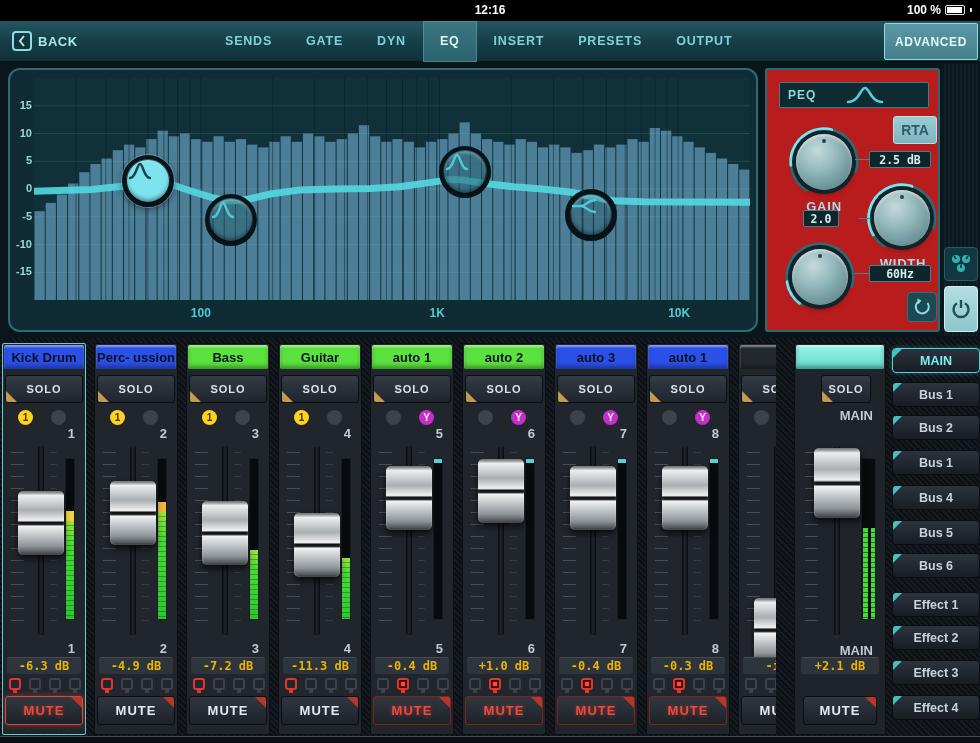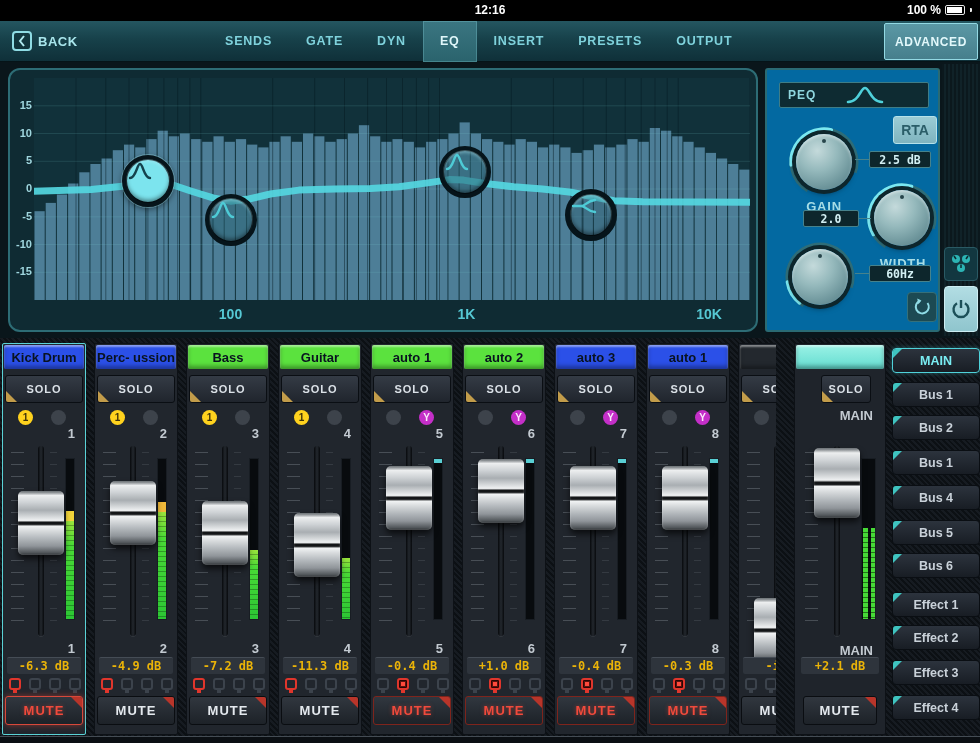--- a/index.html
+++ b/index.html
@@ -34,34 +34,34 @@
     color:#e2f8fb; font-size:12px; font-weight:bold; letter-spacing:.6px;
     display:flex; align-items:center; justify-content:center; cursor:pointer; }
 
   
   #eq-section { position:absolute; left:0; top:62px; width:980px; height:276px; background:#0a161b; }
   #eq-graph-panel { position:absolute; left:8px; top:6px; width:750px; height:264px;
     background:#0f2b33; border:2px solid #2d6c75; border-radius:12px; }
   #eq-plot { position:absolute; left:24px; top:8px; width:716px; height:222px; background:#11313a; overflow:visible; }
   #eq-plot svg { position:absolute; left:0; top:0; }
   .y-tick { position:absolute; width:20px; text-align:right; color:#9fd6de; font-size:11px; font-weight:bold; }
-  .x-tick { position:absolute; color:#56c8d4; font-size:14px; font-weight:bold;margin-left:28px; }
+  .x-tick { position:absolute; color:#56c8d4; font-size:12px; font-weight:bold; }
 
   .eq-node { position:absolute; width:52px; height:52px; border-radius:50%;
     border:5px solid #06141a; display:flex; align-items:center; justify-content:center; cursor:pointer; }
   .eq-node::before { content:""; position:absolute; inset:-1px; border-radius:50%;
     box-shadow:inset 0 3px 3px rgba(185,242,250,.35), inset 0 -3px 4px rgba(0,0,0,.45); }
   .eq-node.bell { background:rgba(44,100,116,.55); }
   .eq-node.shelf { border-width:6px; background:rgba(34,80,96,.30); }
   .eq-node.selected { background:#7ce4ee;
     box-shadow:0 0 0 1px rgba(170,240,250,.35), 0 2px 6px rgba(0,0,0,.5); }
 
   
   #eq-ctrl-panel { position:absolute; left:765px; top:6px; width:175px; height:264px;
-    background:#0369a1; border:2px solid #2a6a73; border-radius:3px;padding-left:41px; }
+    background:#b91c1c; border:2px solid #2a6a73; border-radius:3px;padding-left:41px; }
   #peq-bar { position:absolute; left:12px; top:12px; width:150px; height:26px; background:#0e2b32;
     border:1px solid #3f7d87; border-radius:2px; display:flex; align-items:center; cursor:pointer; }
   #peq-bar span { color:#8fd6de; font-size:12px; font-weight:bold; letter-spacing:1px; margin-left:8px; }
   #peq-bar svg { margin-left:28px; }
   #rta-btn { position:absolute; left:126px; top:46px; width:44px; height:28px;
     background:linear-gradient(180deg,#9bccd5,#7fb4bf); border:1px solid #b5e2ea; border-radius:3px;
     color:#2a5d68; font-size:14px; font-weight:bold; display:flex; align-items:center; justify-content:center; cursor:pointer; }
   .knob { position:absolute; width:72px; height:72px; }
   .knob .face { position:absolute; left:8px; top:8px; width:56px; height:56px; border-radius:50%;
     background:radial-gradient(circle at 38% 30%, #c4dadb 0%, #95b9bc 38%, #6e969c 70%, #51767d 100%);
@@ -369,21 +369,21 @@
       <div class="val-box" style="left:102px; top:81px; width:62px;">2.5 dB</div>
 
       <div class="knob" style="left:99px; top:112px;">
         <svg width="72" height="72" viewBox="0 0 72 72">
           <circle cx="36" cy="36" r="33" fill="none" stroke="#2f6d78" stroke-width="3" pathLength="100" stroke-dasharray="72 28" transform="rotate(120 36 36)"></circle>
           <circle cx="36" cy="36" r="33" fill="none" stroke="#7ae8f2" stroke-width="3.5" pathLength="100" stroke-dasharray="38 62" transform="rotate(150 36 36)" stroke-linecap="round"></circle>
         </svg>
         <div class="face"></div><div class="dot"></div>
       </div>
       <div class="knob-label" style="left:103px; top:186px; width:66px;">WIDTH</div>
-      <div class="val-box" style="left:36px; top:140px; width:56px;">2.0</div>
+      <div class="val-box" style="left:36px; top:140px; width:36px;">2.0</div>
       <div class="val-line" style="left:92px; top:148px; width:12px;"></div>
 
       <div class="knob" style="left:17px; top:171px;">
         <svg width="72" height="72" viewBox="0 0 72 72">
           <circle cx="36" cy="36" r="33" fill="none" stroke="#2f6d78" stroke-width="3" pathLength="100" stroke-dasharray="72 28" transform="rotate(120 36 36)"></circle>
           <circle cx="36" cy="36" r="33" fill="none" stroke="#7ae8f2" stroke-width="3.5" pathLength="100" stroke-dasharray="12 88" transform="rotate(128 36 36)" stroke-linecap="round"></circle>
         </svg>
         <div class="face"></div><div class="dot"></div>
       </div>
       <div class="knob-label" style="left:23px; top:244px; width:60px;margin-top:33px;">FREQ</div>

